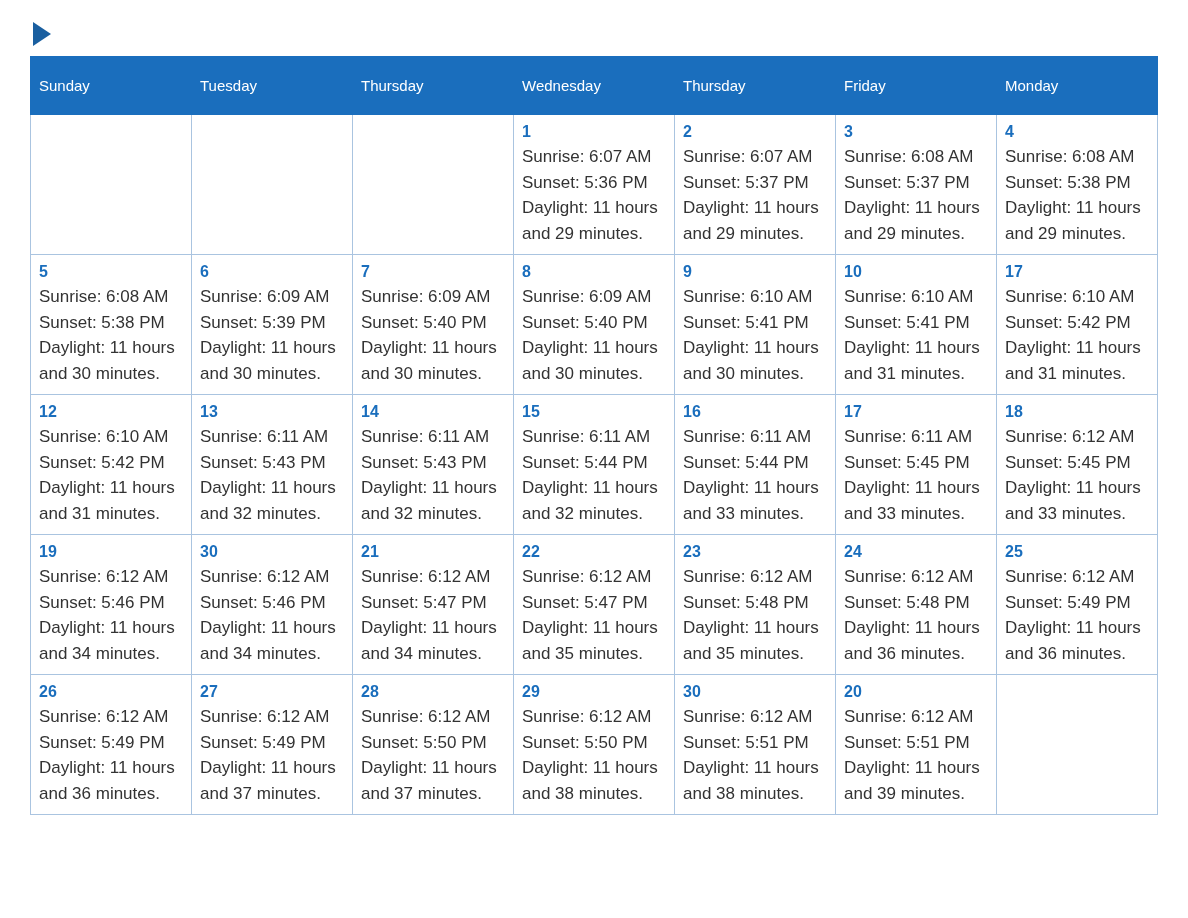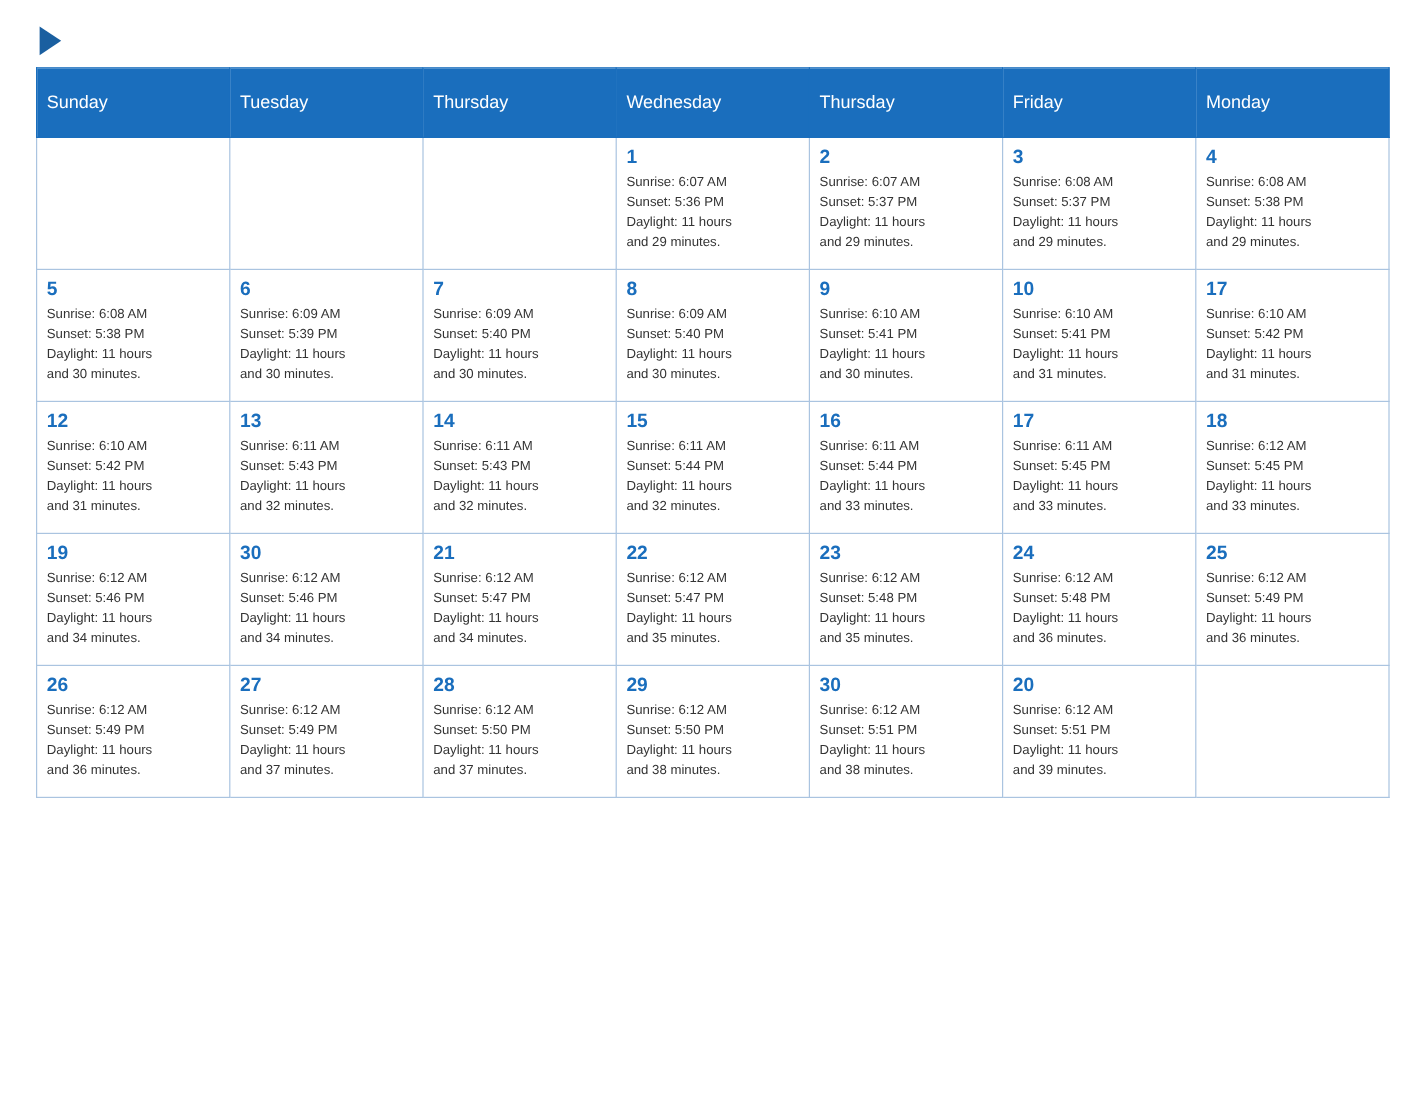--- a/index.html
+++ b/index.html
@@ -55,21 +55,21 @@
       height: 110px;
     }
     .day-number {
       font-size: 16px;
       font-weight: bold;
       color: #1a6ebd;
       display: block;
       margin-bottom: 3px;
     }
     .day-info {
-      font-size: 11px;
+      font-size: 17px;
       color: #333;
       line-height: 1.5;
     }
     .empty-cell {
       background: #fff;
     }
     .logo-block {
       display: flex;
       flex-direction: column;
       align-items: flex-start;

